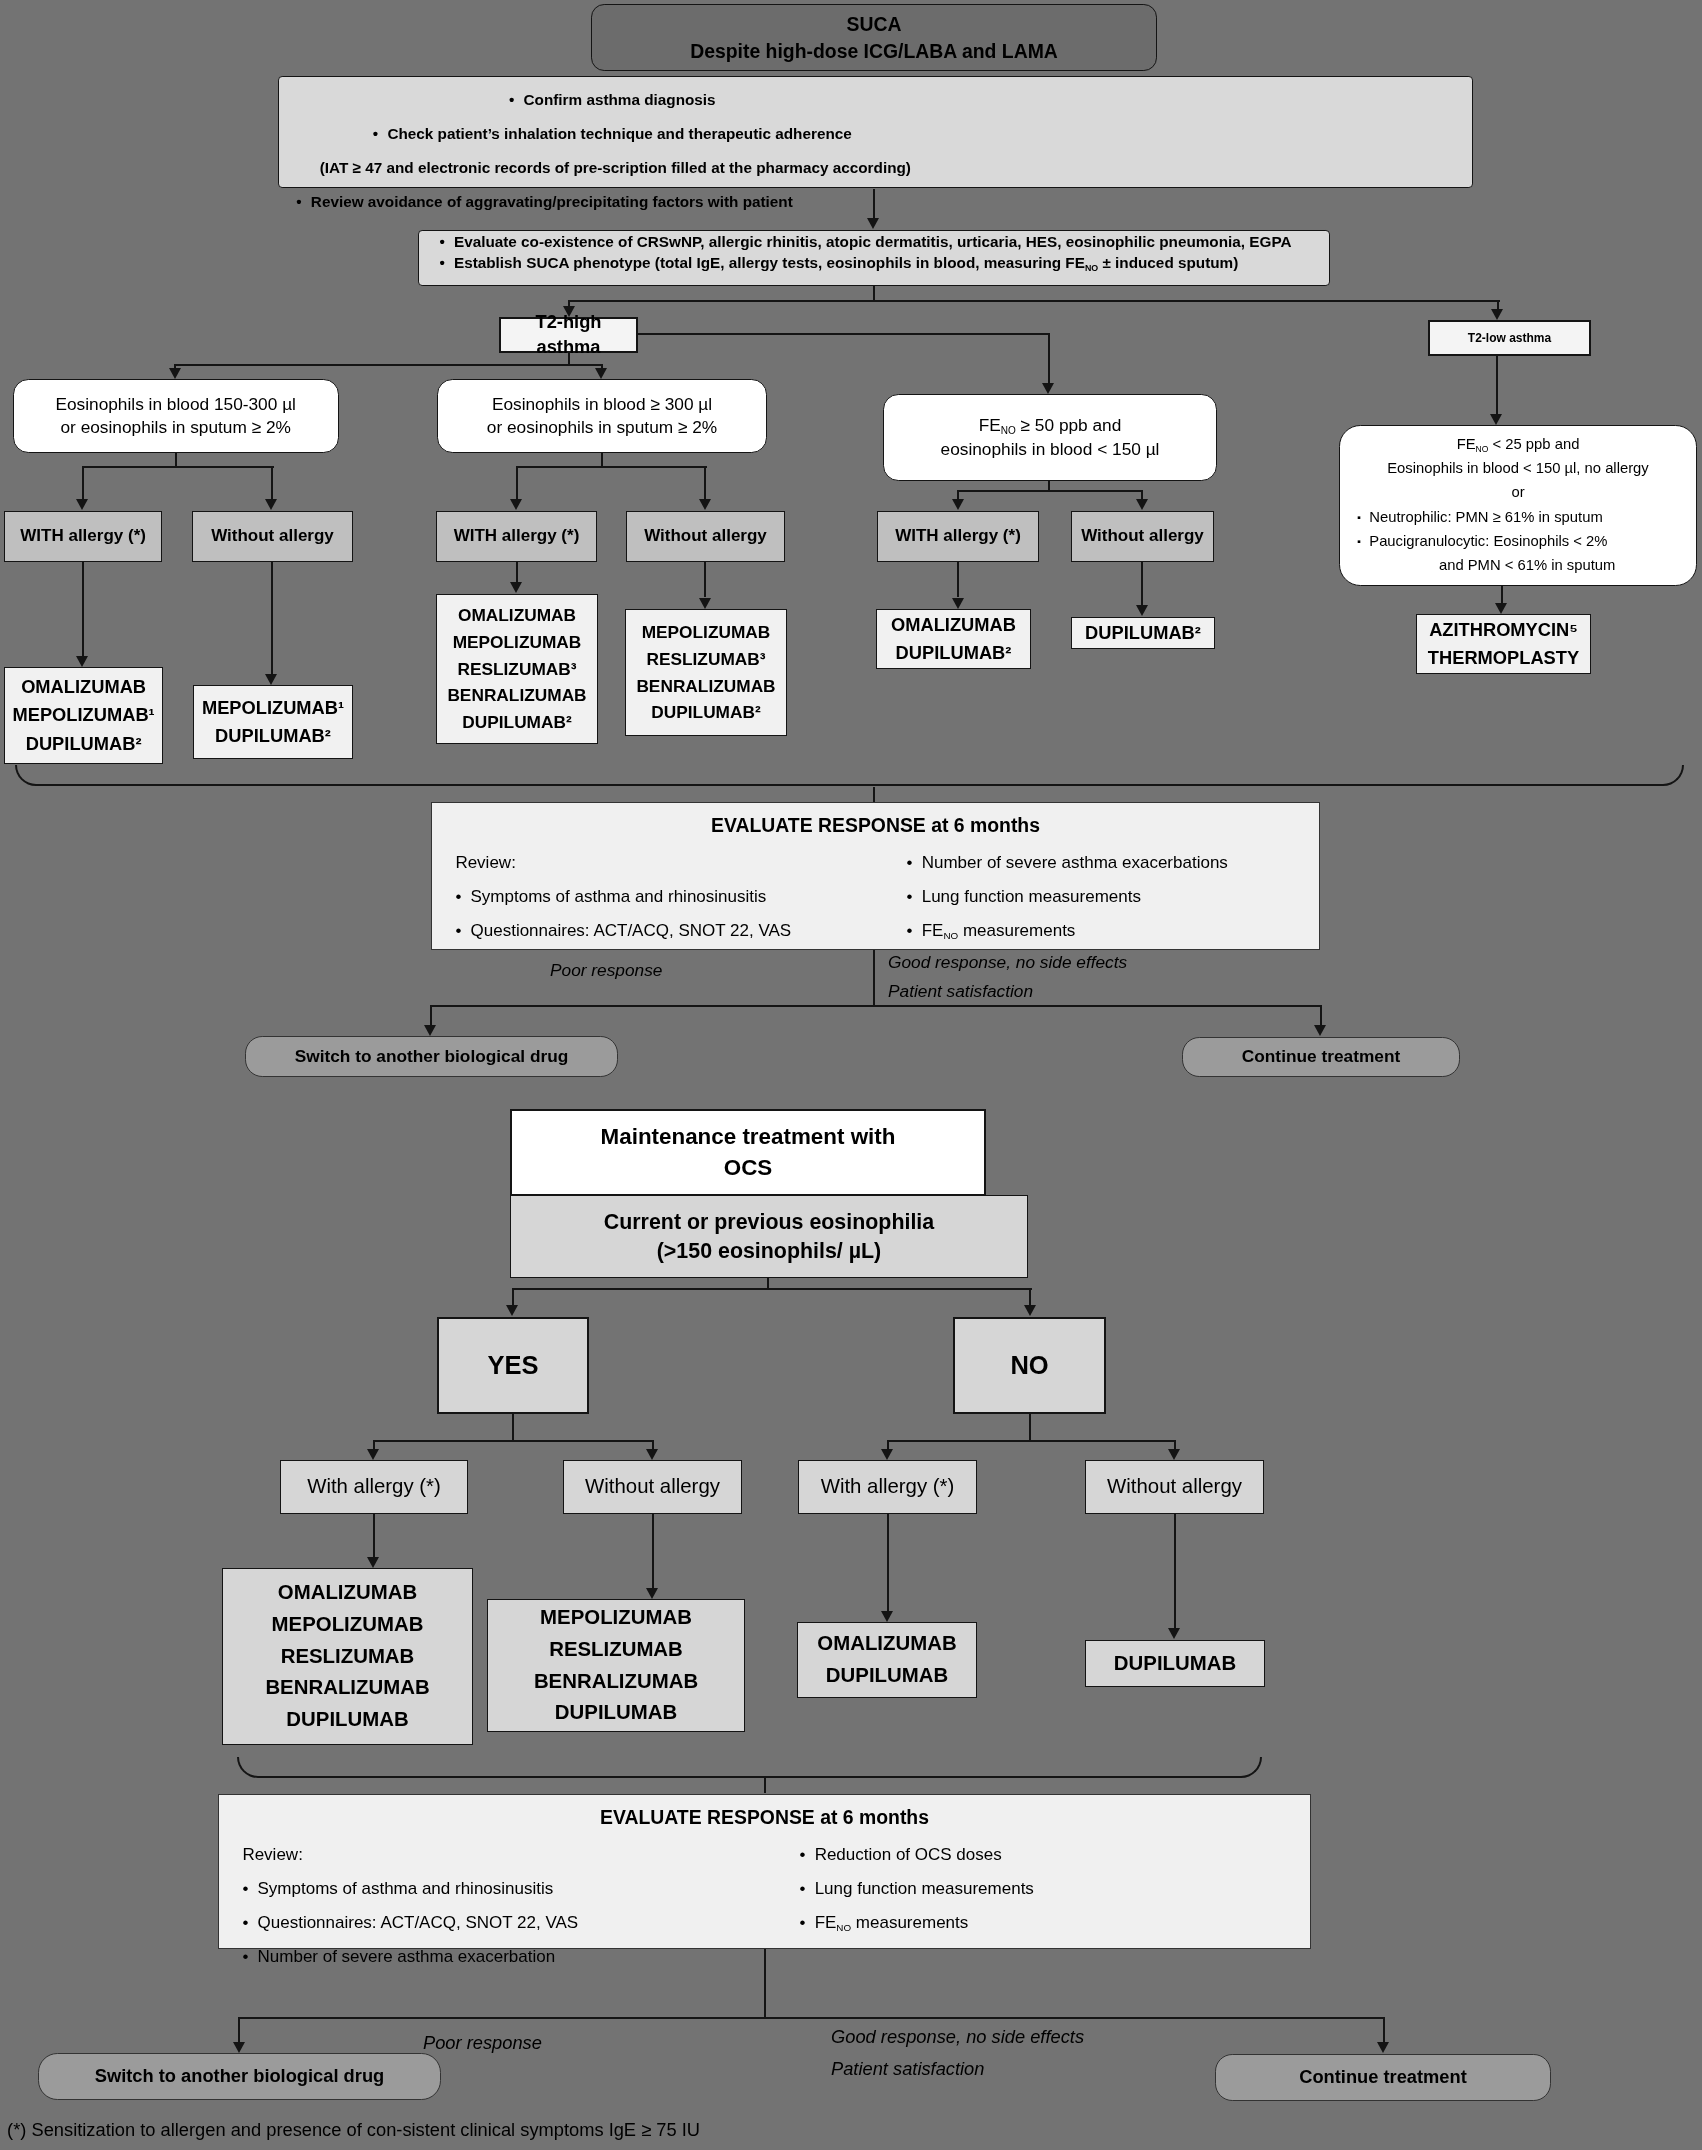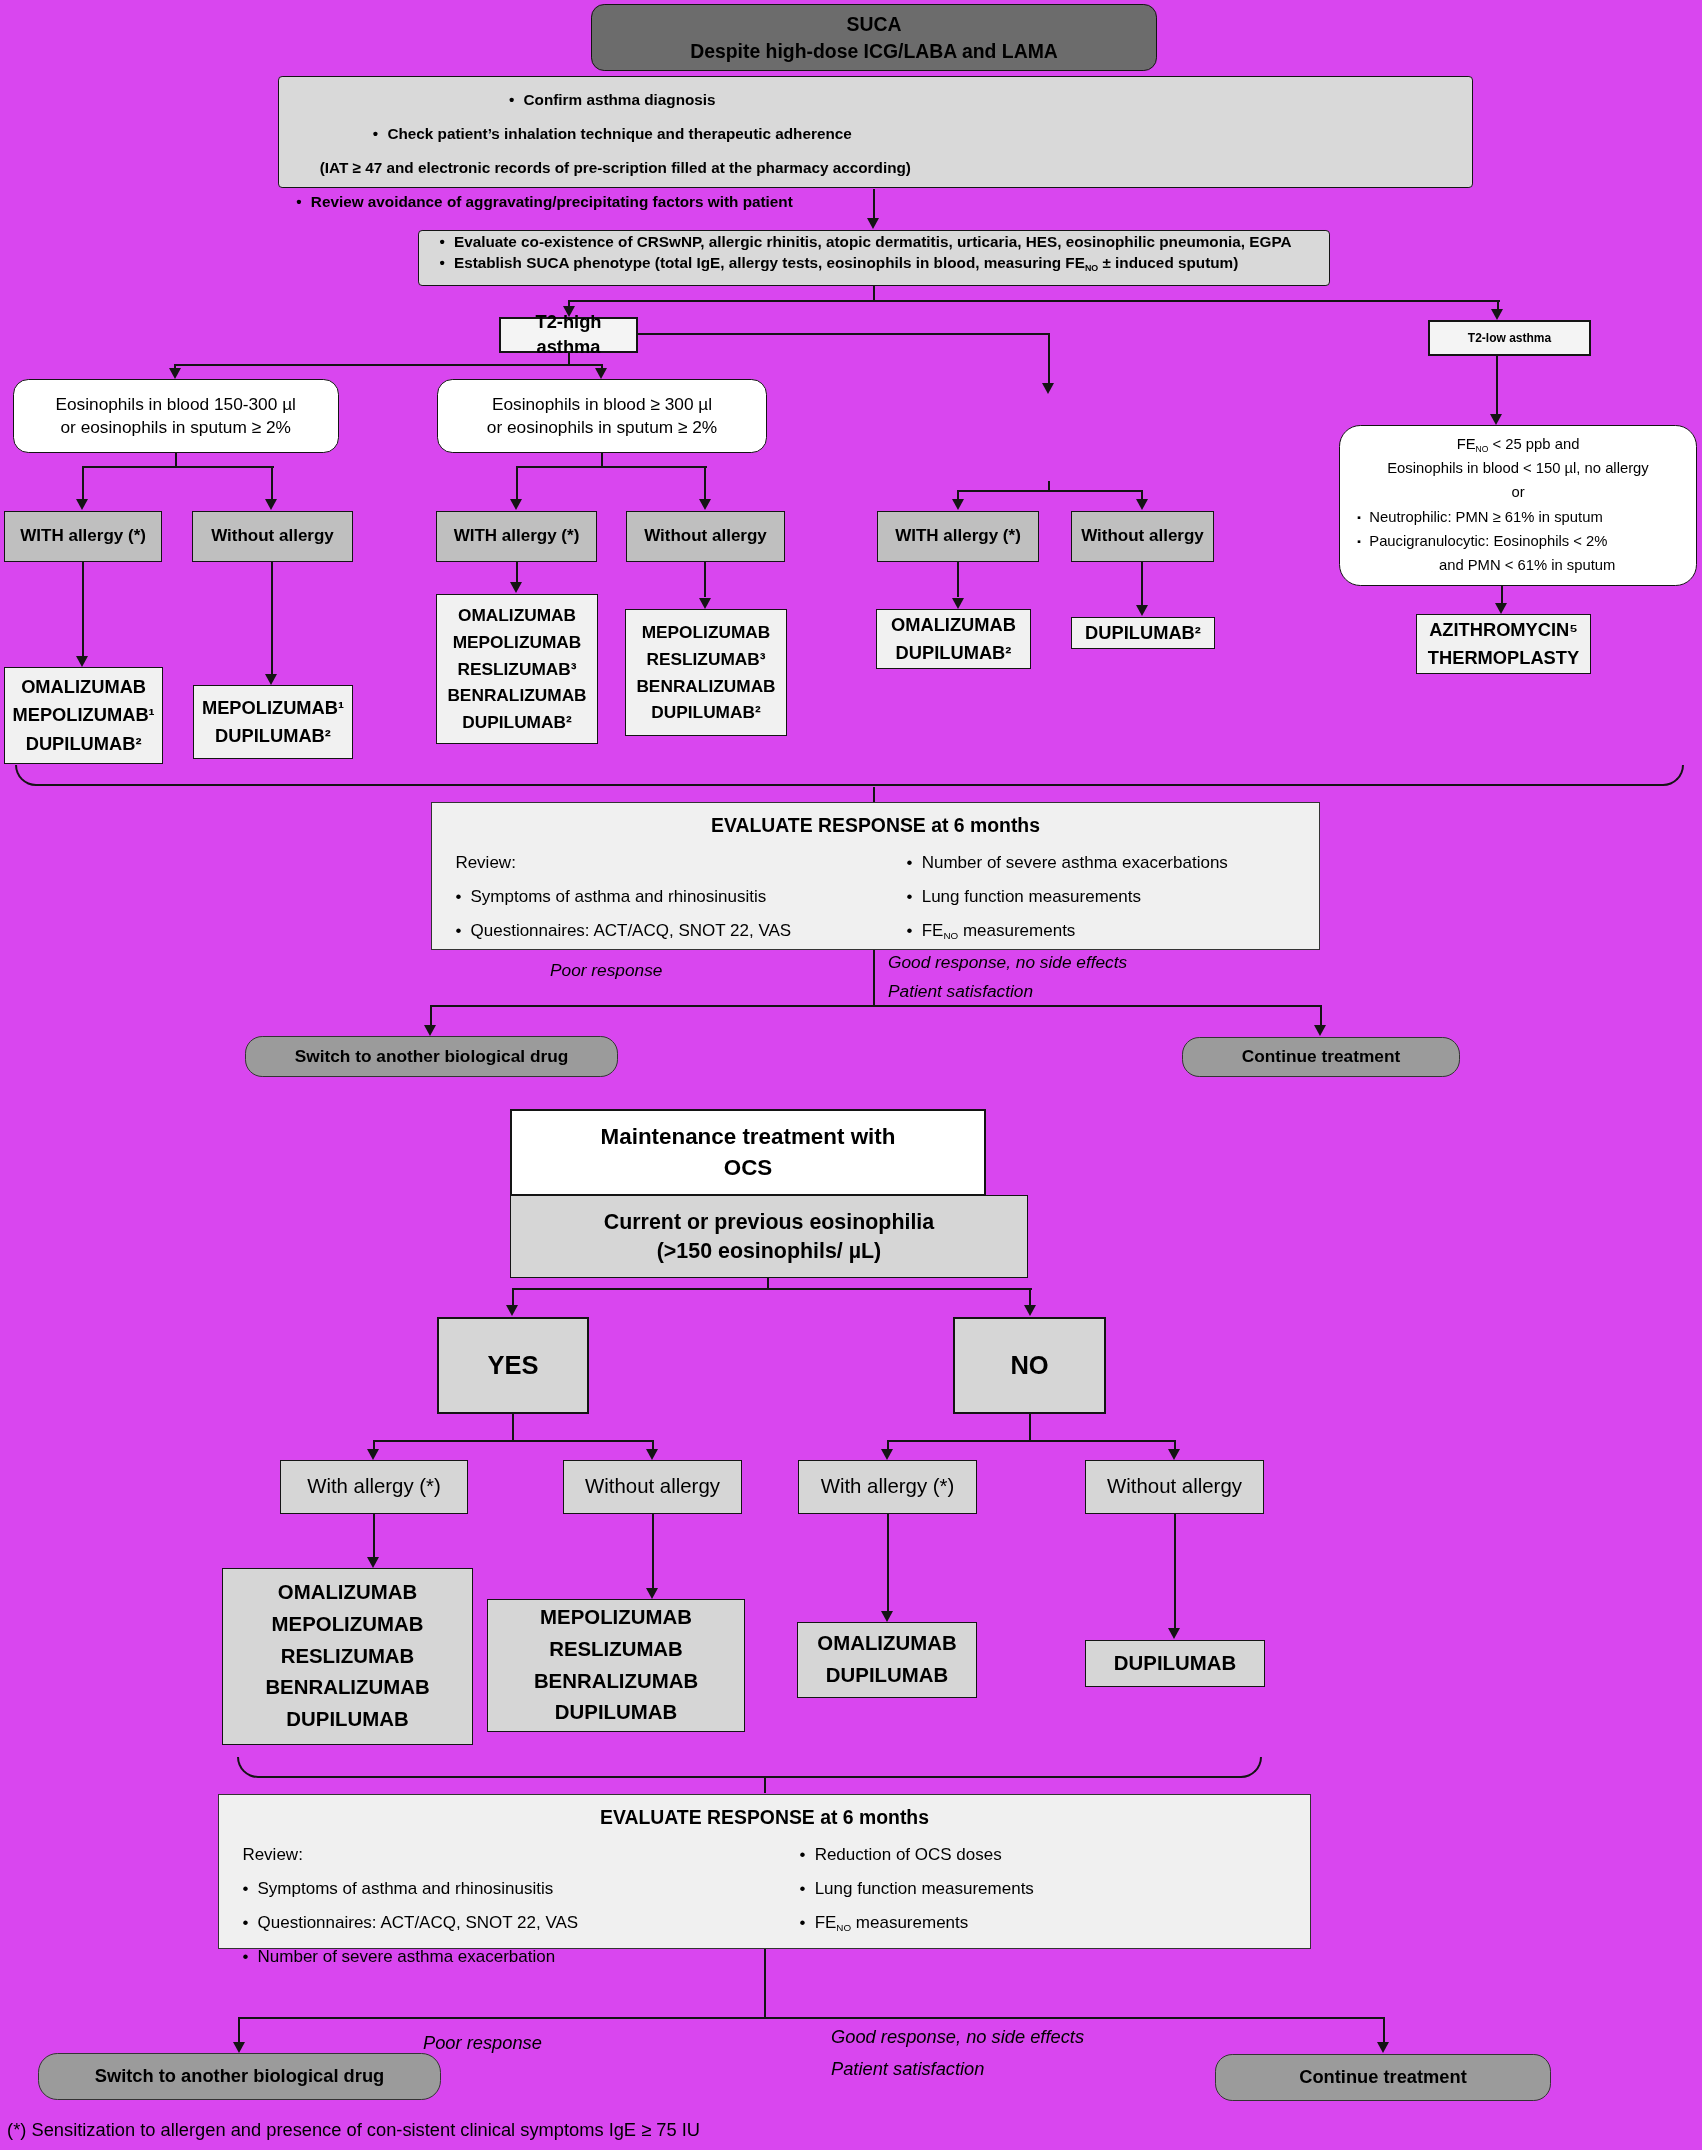--- a/index.html
+++ b/index.html
@@ -1,16 +1,16 @@
 <!DOCTYPE html>
 <html style="font-size:8.2px"><head>
 <meta charset="utf-8">
 <style>
   html,body{margin:0;padding:0;background:#fff;}
-  #canvas{position:relative;width:1702px;height:2151px;background:#d946ef;
+  #canvas{position:relative;width:1702px;height:2151px;background:#737373;
           font-family:"Liberation Sans",sans-serif;color:#000;}
   .box{position:absolute;box-sizing:border-box;border:1.5px solid #141414;background:#fff;
        display:flex;flex-direction:column;align-items:center;justify-content:center;
        text-align:center;line-height:1.35;}
   .dark{background:#6c6c6c;border-radius:13.2px;}
   .panel{background:#d9d9d9;border-radius:4.1px;}
   .roundbx{border-radius:15.3px;}
   .round42{border-radius:21.4px;}
   .gray{background:#bfbfbf;font-weight:bold;}
   .lgray{background:#d6d6d6;}
@@ -118,20 +118,24 @@
   <div class="ar" style="left:1490px;top:414px;"></div>
 
   <div class="box roundbx" style="left:12.7px;top:379px;width:326px;height:74px;font-size:17.3px;">
     <div>Eosinophils in blood 150-300 µl</div>
     <div>or eosinophils in sputum ≥ 2%</div>
   </div>
   <div class="box roundbx" style="left:437px;top:379px;width:330px;height:74px;font-size:17.3px;">
     <div>Eosinophils in blood ≥ 300 µl</div>
     <div>or eosinophils in sputum ≥ 2%</div>
   </div>
+  <div class="box roundbx" style="left:883px;top:394px;width:334px;height:87px;font-size:17.3px;">
+    <div><span>FE</span><span class="sub">NO</span><span> ≥ 50 ppb and</span></div>
+    <div>eosinophils in blood &lt; 150 µl</div>
+  </div>
   <div class="box round42" style="left:1339px;top:425px;width:358px;height:161px;">
     <div class="t2c">
       <div class="ctr"><span>FE</span><span class="sub">NO</span><span> &lt; 25 ppb and</span></div>
       <div class="ctr">Eosinophils in blood &lt; 150 µl, no allergy</div>
       <div class="ctr">or</div>
       <div class="sq">
           <span>Neutrophilic: PMN ≥ 61% in sputum</span>
         </div>
       <div class="sq">
           <span>Paucigranulocytic: Eosinophils &lt; 2%</span>

